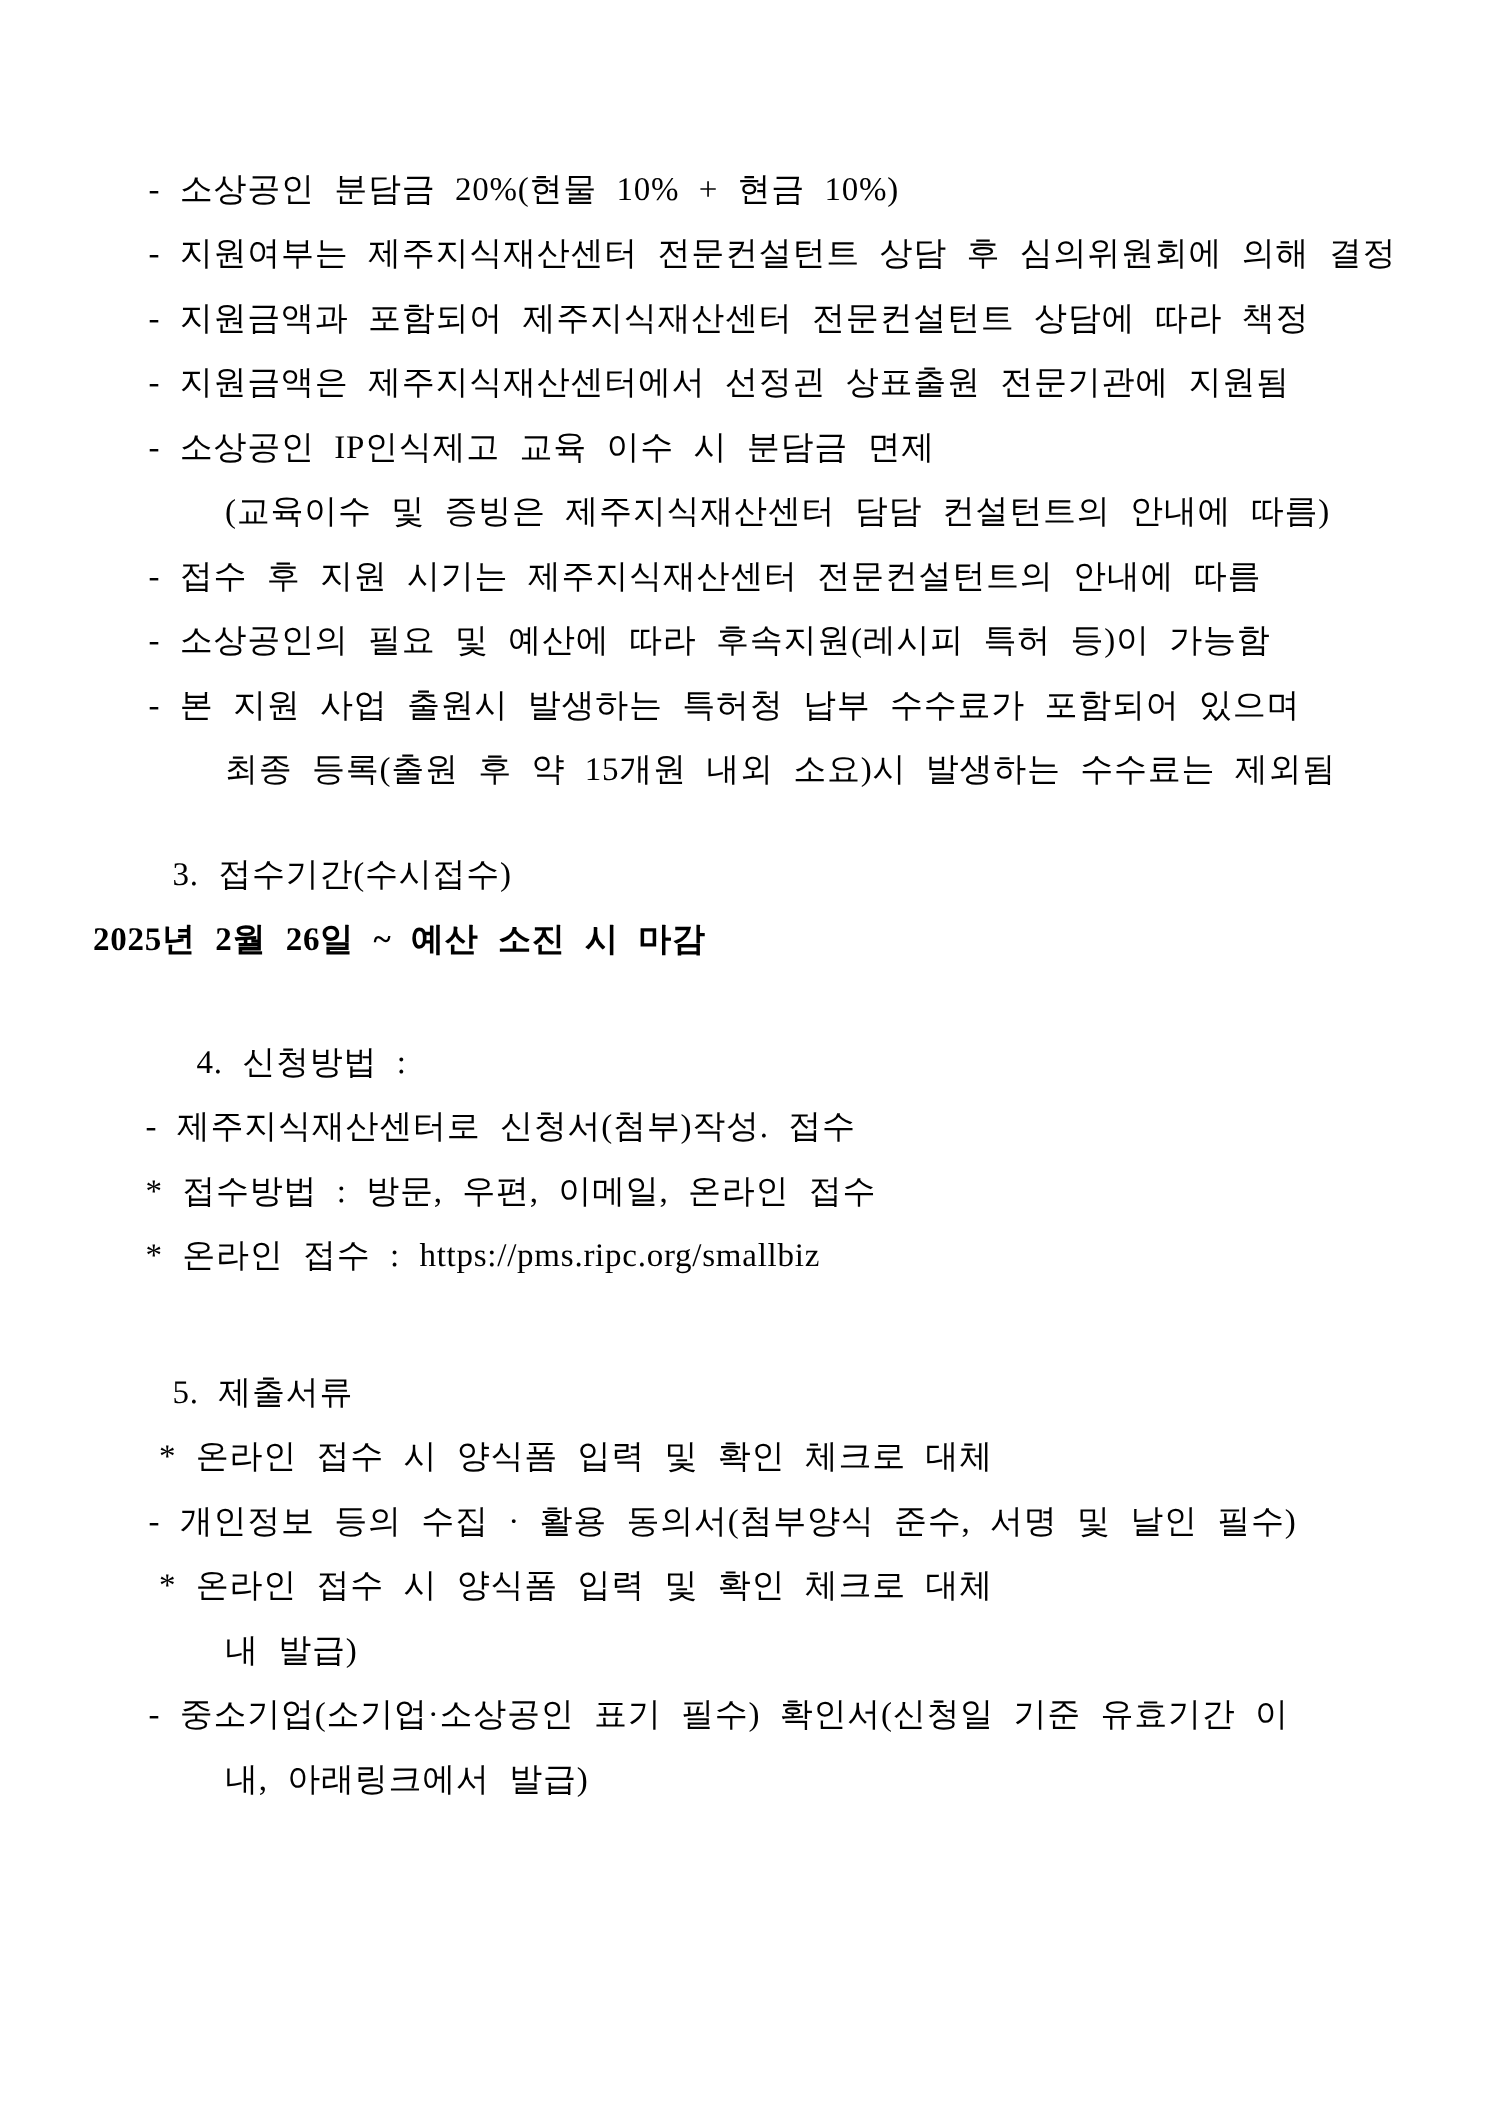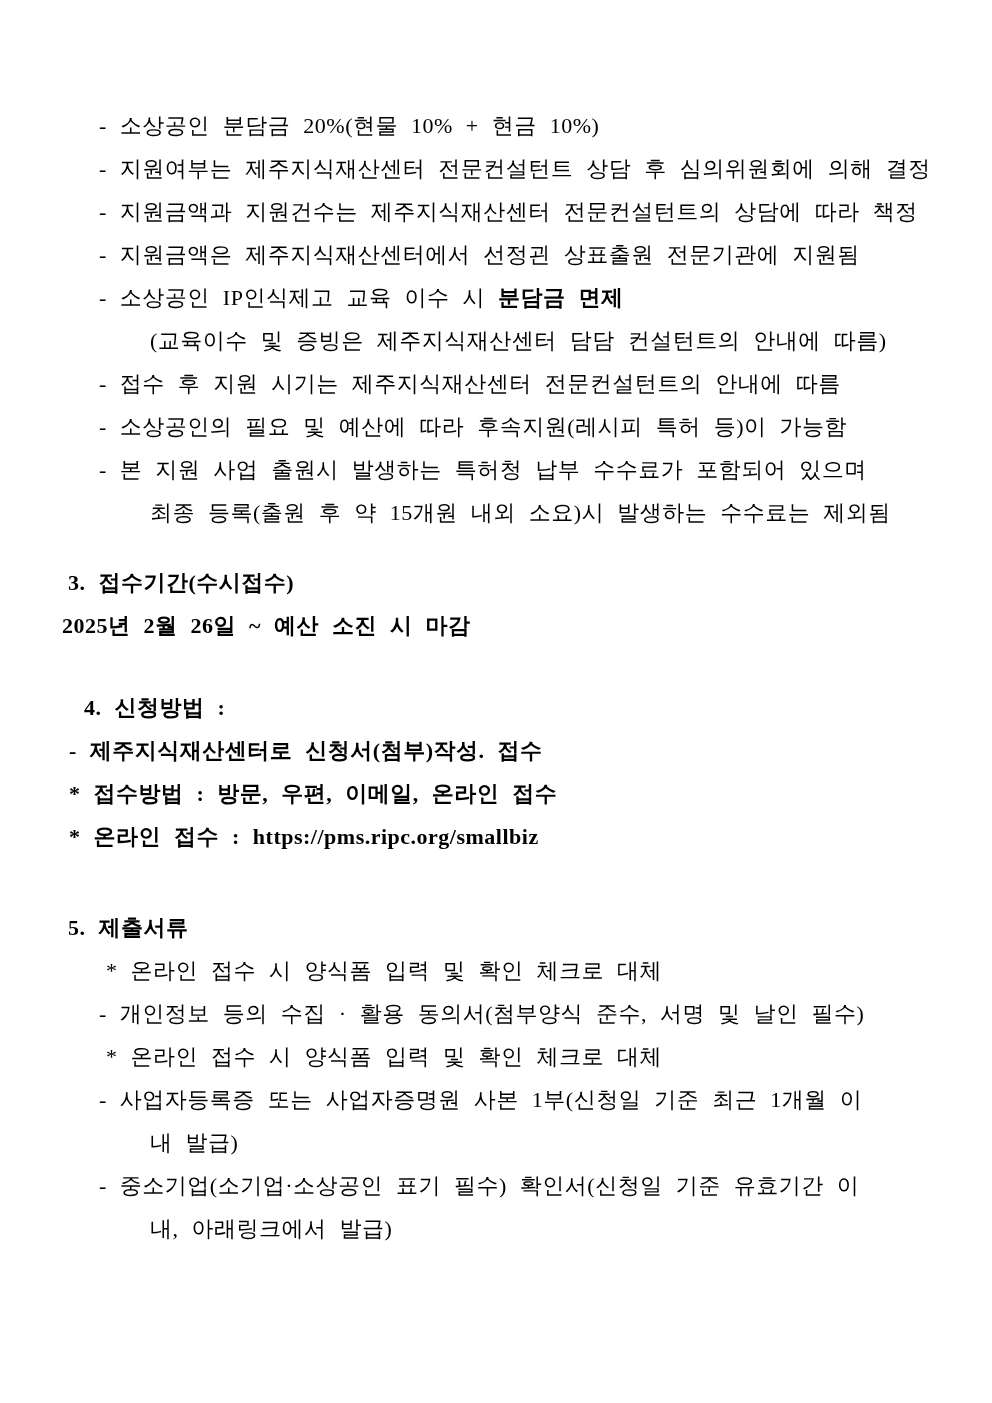--- a/index.html
+++ b/index.html
@@ -23,56 +23,55 @@
     font-size: 22px;
     line-height: 43px;
     height: 43px;
     white-space: pre;
     word-spacing: 7px;
     letter-spacing: 0.5px;
   }
   
   .bullet   { padding-left: 99px; }   
   .cont     { padding-left: 114px; margin-left: 36px; }  
-  .heading  { padding-left: 68px; font-weight: bold; }
+  .heading  { padding-left: 115px; font-weight: normal; }
   .subdate  { padding-left: 62px; font-weight: bold; }
-  .b4       { padding-left: 69px; font-weight: bold; }  
+  .b4       { padding-left: 97px; font-weight: normal; }  
   .star5    { padding-left: 106px; } 
-  .bold     { font-weight: bold; margin-top: 14px; }
+  .bold     { font-weight: normal; margin-top: 14px; }
   
   .gap-s3 { margin-top: 27px; }
   .gap-s4 { margin-top: 39px; margin-left: 16px; }
   .gap-s5 { margin-top: 48px; }
 </style>
 </head>
 <body>
 
 <div class="doc">
 
   <div class="line bullet">- 소상공인 분담금 20%(현물 10% + 현금 10%)</div>
   <div class="line bullet">- 지원여부는 제주지식재산센터 전문컨설턴트 상담 후 심의위원회에 의해 결정</div>
-  <div class="line bullet">- 지원금액과 지원건수는 제주지식재산센터 전문컨설턴트의 상담에 따라 책정</div>
+  <div class="line bullet">- 지원금액과 포함되어 제주지식재산센터 전문컨설턴트 상담에 따라 책정</div>
   <div class="line bullet">- 지원금액은 제주지식재산센터에서 선정괸 상표출원 전문기관에 지원됨</div>
   <div class="line bullet"><span>- 소상공인 IP인식제고 교육 이수 시 </span><span class="bold">분담금 면제</span></div>
   <div class="line cont">(교육이수 및 증빙은 제주지식재산센터 담담 컨설턴트의 안내에 따름)</div>
   <div class="line bullet">- 접수 후 지원 시기는 제주지식재산센터 전문컨설턴트의 안내에 따름</div>
   <div class="line bullet">- 소상공인의 필요 및 예산에 따라 후속지원(레시피 특허 등)이 가능함</div>
   <div class="line bullet">- 본 지원 사업 출원시 발생하는 특허청 납부 수수료가 포함되어 있으며</div>
   <div class="line cont">최종 등록(출원 후 약 15개원 내외 소요)시 발생하는 수수료는 제외됨</div>
 
   <div class="line heading gap-s3">3. 접수기간(수시접수)</div>
   <div class="line subdate">2025년 2월 26일 ~ 예산 소진 시 마감</div>
 
   <div class="line heading gap-s4">4. 신청방법 :</div>
   <div class="line b4">- 제주지식재산센터로 신청서(첨부)작성. 접수</div>
   <div class="line b4">* 접수방법 : 방문, 우편, 이메일, 온라인 접수</div>
   <div class="line b4"><span>* 온라인 접수 : </span><span>https://pms.ripc.org/smallbiz</span></div>
 
   <div class="line heading gap-s5">5. 제출서류</div>
   <div class="line star5">* 온라인 접수 시 양식폼 입력 및 확인 체크로 대체</div>
   <div class="line bullet">- 개인정보 등의 수집 · 활용 동의서(첨부양식 준수, 서명 및 날인 필수)</div>
   <div class="line star5">* 온라인 접수 시 양식폼 입력 및 확인 체크로 대체</div>
-  <div class="line bullet">- 사업자등록증 또는 사업자증명원 사본 1부(신청일 기준 최근 1개월 이</div>
   <div class="line cont">내 발급)</div>
   <div class="line bullet">- 중소기업(소기업·소상공인 표기 필수) 확인서(신청일 기준 유효기간 이</div>
   <div class="line cont">내, 아래링크에서 발급)</div>
 
 </div>
 
 </body></html>

